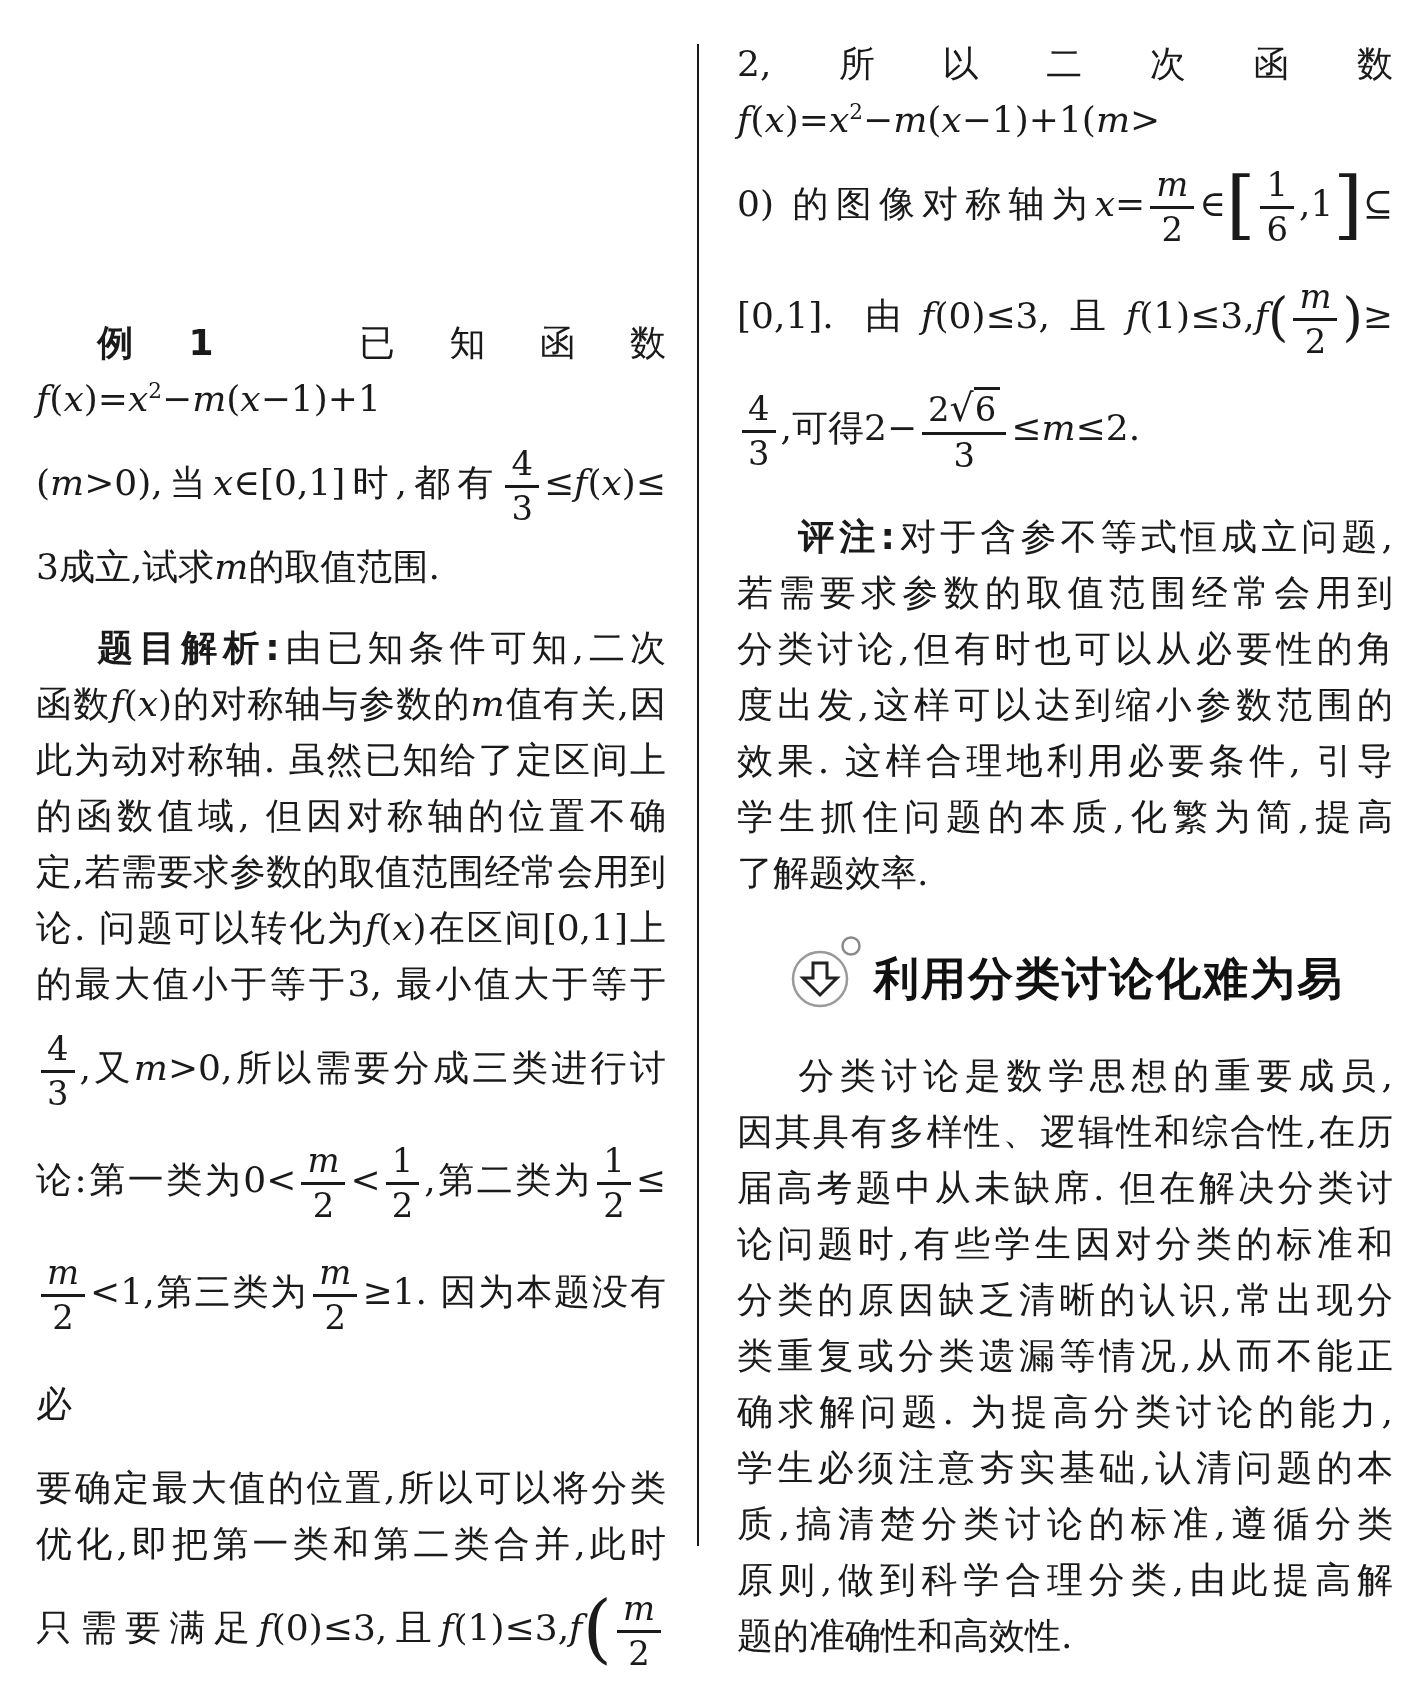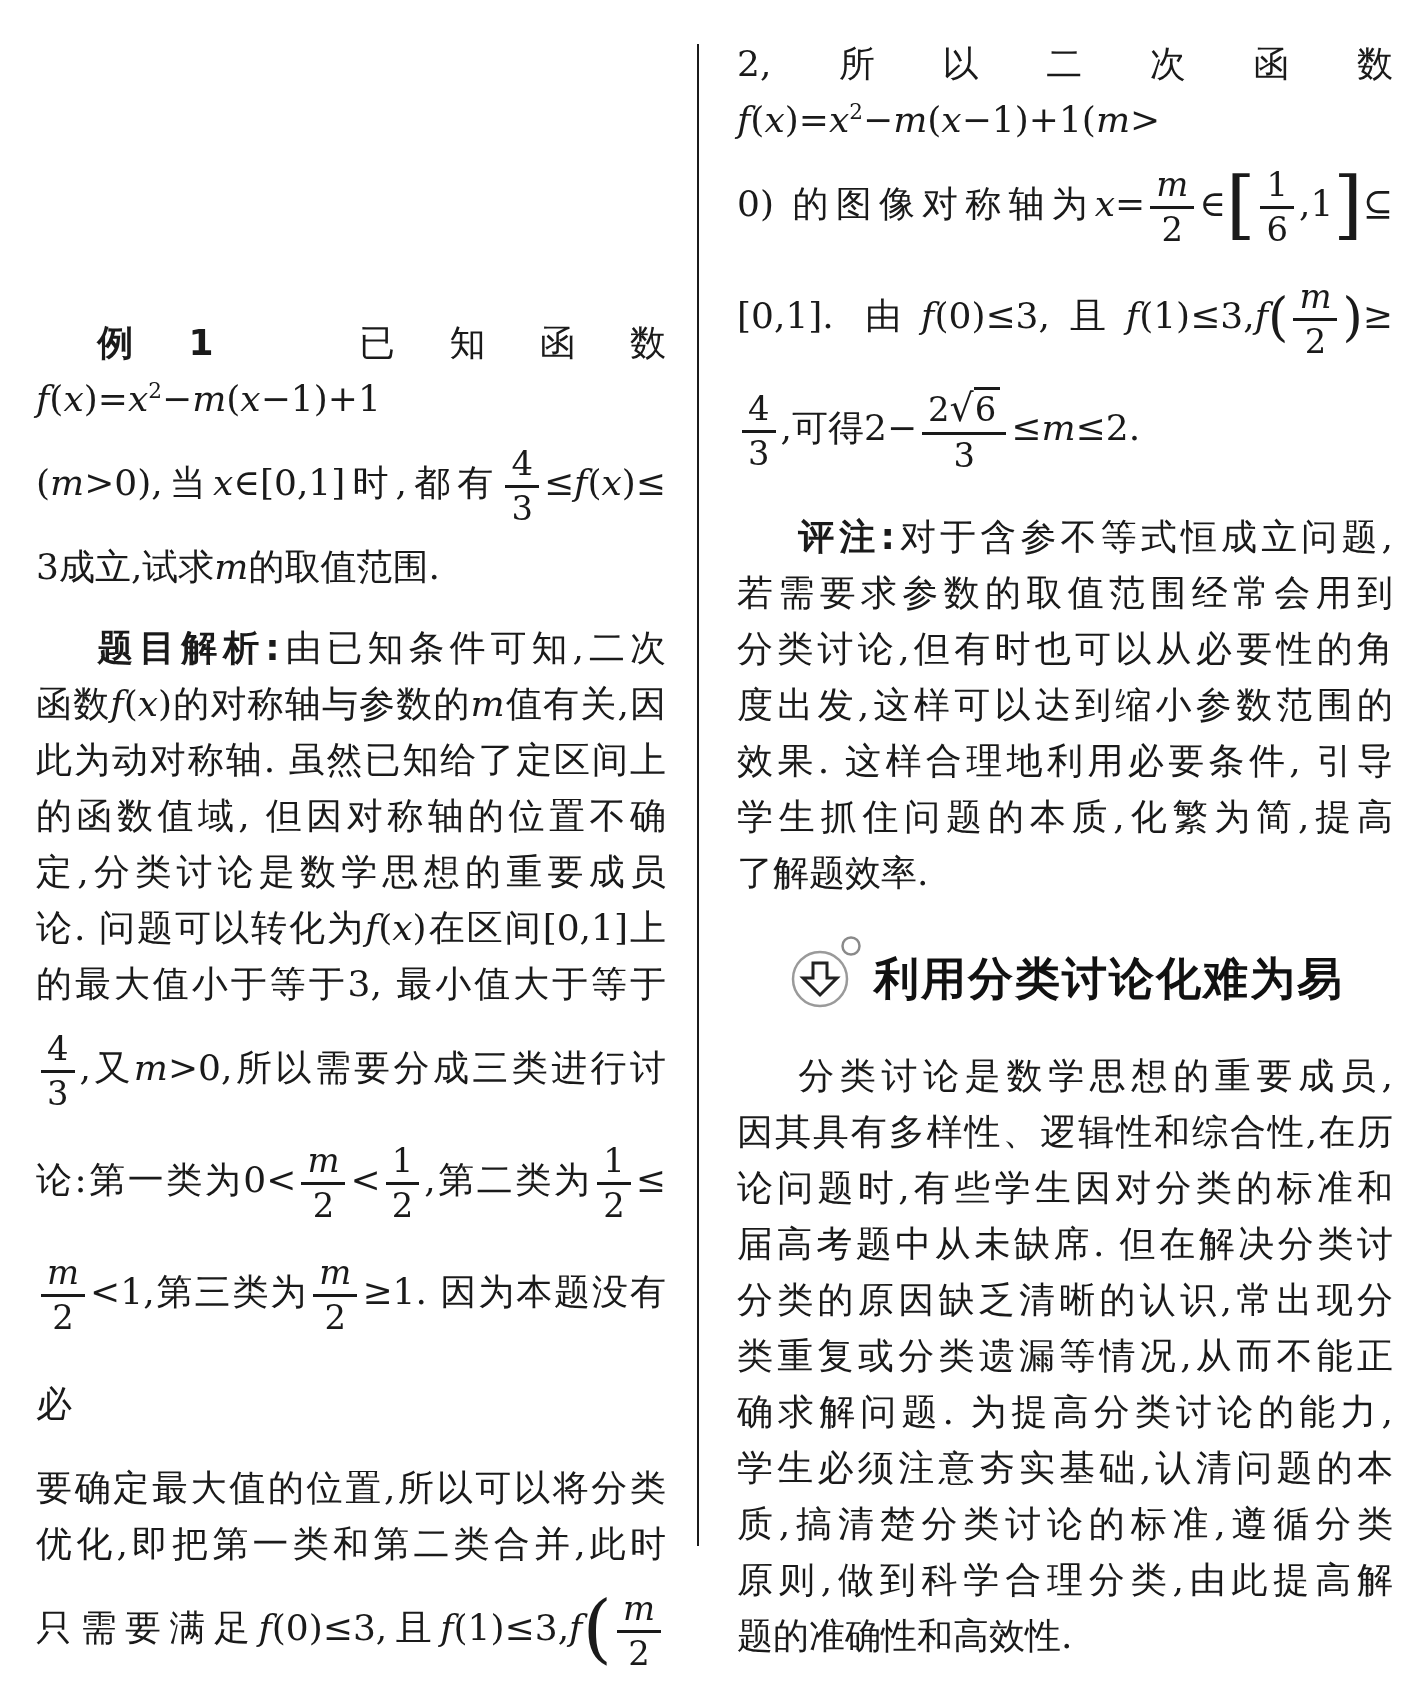--- a/index.html
+++ b/index.html
@@ -78,21 +78,21 @@
       <div class="ln ind"><b class="h">例1</b>　已知函数<i>f</i>(<i>x</i>)=<i>x</i><sup>2</sup>−<i>m</i>(<i>x</i>−1)+1</div>
       <div class="ln tl">(<i>m</i>&gt;0),当<i>x</i>∈[0,1]时,都有<span class="fr">
           <span class="n">4</span>
           <span class="d">3</span>
         </span>≤<i>f</i>(<i>x</i>)≤</div>
       <div class="ln nj">3成立,试求<i>m</i>的取值范围.</div>
       <div class="ln ind"><b class="h">题目解析:</b>由已知条件可知,二次</div>
       <div class="ln">函数<i>f</i>(<i>x</i>)的对称轴与参数的<i>m</i>值有关,因</div>
       <div class="ln">此为动对称轴. 虽然已知给了定区间上</div>
       <div class="ln">的函数值域, 但因对称轴的位置不确</div>
-      <div class="ln">定,分类讨论是数学思想的重要成员</div>
+      <div class="ln">定,若需要求参数的取值范围经常会用到</div>
       <div class="ln">论. 问题可以转化为<i>f</i>(<i>x</i>)在区间[0,1]上</div>
       <div class="ln">的最大值小于等于3, 最小值大于等于</div>
       <div class="ln tl"><span class="fr">
           <span class="n">4</span>
           <span class="d">3</span>
         </span>,又<i>m</i>&gt;0,所以需要分成三类进行讨</div>
       <div class="ln tl">论:第一类为0&lt;<span class="fr">
           <span class="n"><i>m</i></span>
           <span class="d">2</span>
         </span>&lt;<span class="fr">
@@ -152,22 +152,22 @@
         <circle cx="34" cy="44" r="27" fill="none" stroke="#9a9a9a" stroke-width="2.5"></circle>
         <circle cx="65" cy="11" r="8.5" fill="none" stroke="#8a8a8a" stroke-width="2.5"></circle>
         <path d="M27 28 h14 v15 h10 L34 60 L17 43 h10 z" fill="#ffffff" stroke="#222222" stroke-width="3" stroke-linejoin="miter"></path>
       </svg>
       <div class="section-title">利用分类讨论化难为易</div>
     </div>
 
     <div>
         <div class="ln ind">分类讨论是数学思想的重要成员,</div>
         <div class="ln">因其具有多样性、逻辑性和综合性,在历</div>
+        <div class="ln">届高考题中从未缺席. 但在解决分类讨</div>
         <div class="ln">论问题时,有些学生因对分类的标准和</div>
-        <div class="ln">届高考题中从未缺席. 但在解决分类讨</div>
         <div class="ln">分类的原因缺乏清晰的认识,常出现分</div>
         <div class="ln">类重复或分类遗漏等情况,从而不能正</div>
         <div class="ln">确求解问题. 为提高分类讨论的能力,</div>
         <div class="ln">学生必须注意夯实基础,认清问题的本</div>
         <div class="ln">质,搞清楚分类讨论的标准,遵循分类</div>
         <div class="ln">原则,做到科学合理分类,由此提高解</div>
         <div class="ln nj">题的准确性和高效性.</div>
         <div class="ln ind"><b class="h">例2</b>　设函数<i>f</i>(<i>x</i>)=<i>x</i><sup>2</sup>−<i>ax</i>+3,<i>g</i>(<i>x</i>)=</div>
       </div>
   </div>

